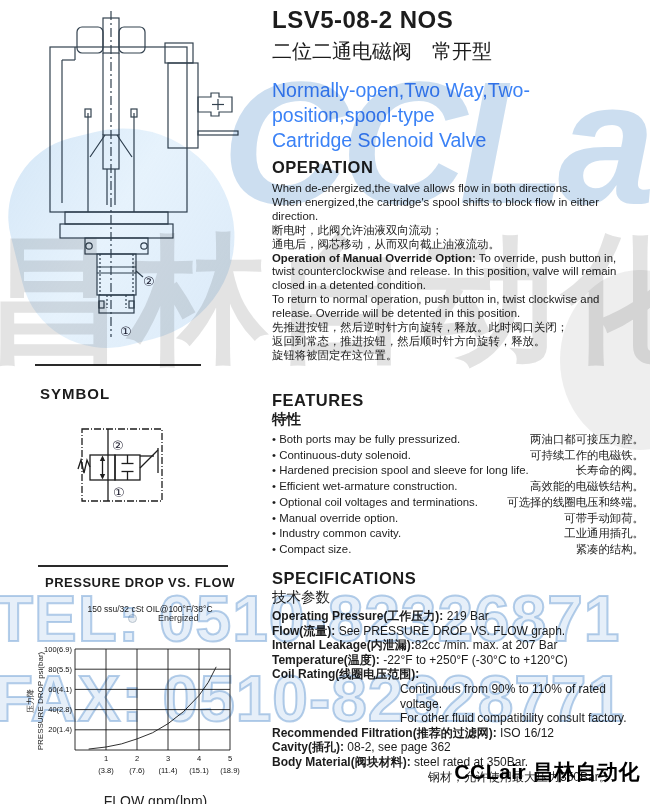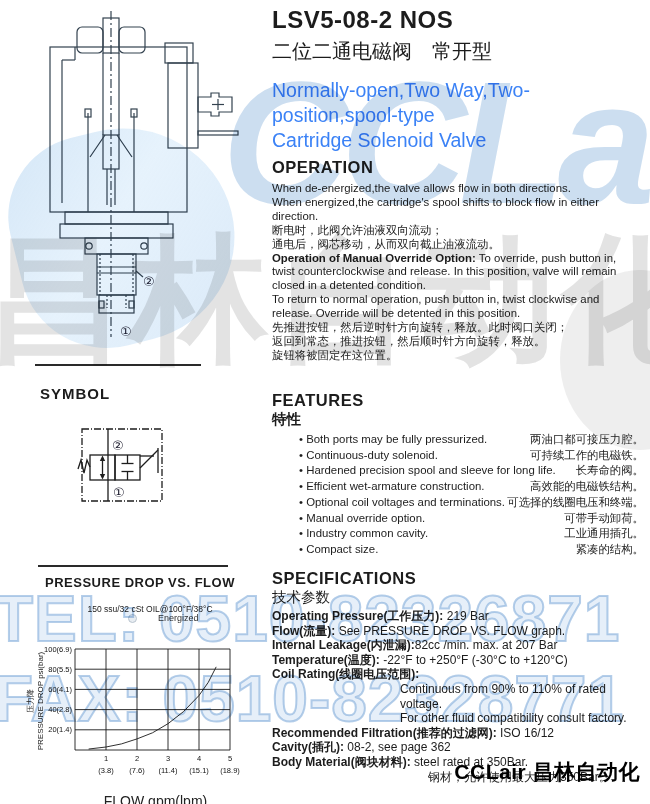--- a/index.html
+++ b/index.html
@@ -38,21 +38,21 @@
   #subtitle{position:absolute;left:4px;top:38px;font-size:20px;font-weight:500;}
   #descr{position:absolute;left:4px;top:78px;font-size:19.5px;line-height:25px;color:#3b82f6;}
   .h2{font-size:16.5px;font-weight:bold;letter-spacing:.5px;}
   #operation-block{position:absolute;left:4px;top:158px;width:374px;}
   #operation-block .h2{margin-bottom:5px;}
   .opline{font-size:11.4px;line-height:13.9px;color:#1b1b1b;}
   .opline b{font-weight:bold;}
   #features-block{position:absolute;left:4px;top:391px;width:372px;}
   #features-heading-cn{font-size:14.5px;font-weight:bold;margin:0 0 3px 0;}
   .feat-row{display:flex;justify-content:space-between;font-size:11.4px;line-height:15.7px;}
-  .feat-row .en{white-space:nowrap;margin-left:27px;}
+  .feat-row .en{white-space:nowrap;}
   .feat-row .cn{white-space:nowrap;}
   #specs-block{position:absolute;left:4px;top:569px;width:374px;}
   #specs-heading-cn{font-size:14.5px;font-weight:normal;margin:0 0 2px 0;}
   .spec-row{font-size:12px;line-height:14.6px;}
   .spec-row .lbl{font-weight:bold;}
   .spec-indent{padding-left:128px;}
   .spec-indent-cn{padding-left:156px;}
   #brand{position:absolute;right:6px;top:758px;font-size:21px;font-weight:bold;letter-spacing:.5px;color:#000;}
   
   svg{position:absolute;z-index:1;}

